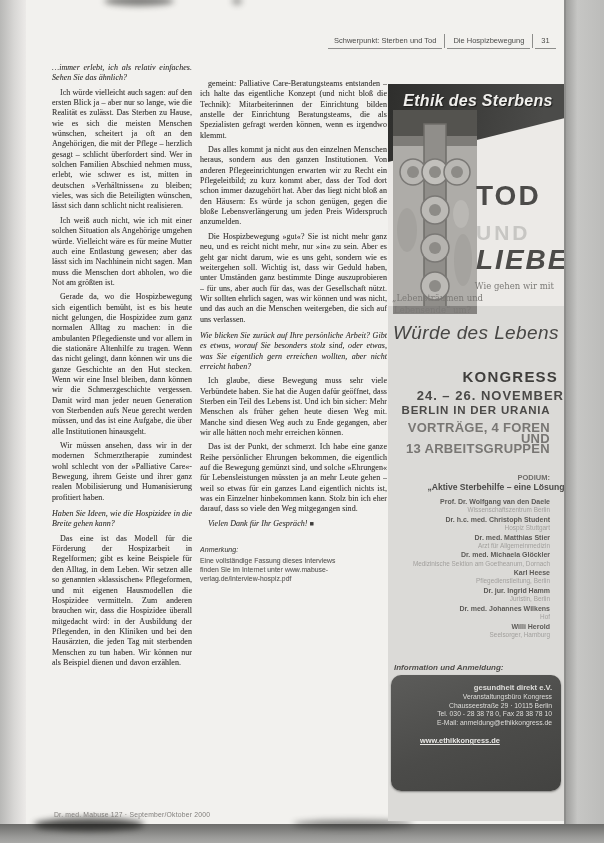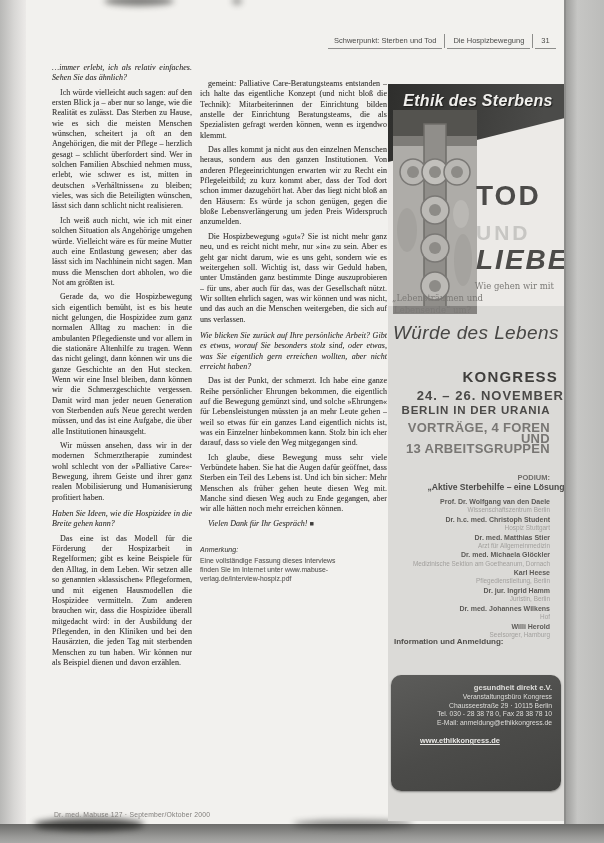--- a/index.html
+++ b/index.html
@@ -79,21 +79,21 @@
     font-weight:bold;font-size:13px;line-height:10.5px;color:#787673;letter-spacing:.3px;}
   .podium-label{position:absolute;left:0;top:389px;width:162px;text-align:right;
     font-weight:bold;font-size:7.5px;color:#6e6c69;}
   .podium-topic{position:absolute;left:0;top:398px;width:162px;text-align:right;
     font-weight:bold;font-size:8.6px;color:#4b4a48;margin-left:24px;}
   .speakers{position:absolute;left:0;top:414px;width:162px;height:162px;text-align:right;
     overflow:hidden;}
   .speaker{margin-bottom:2px;}
   .s-name{font-weight:bold;font-size:7px;line-height:8.2px;color:#5c5a57;}
   .s-affil{font-size:6.4px;line-height:7.6px;color:#a19f9c;}
-  .info-label{position:absolute;left:6px;top:553px;font-weight:bold;
+  .info-label{position:absolute;left:6px;top:579px;font-style:italic;font-weight:bold;
     font-size:8px;color:#504e4b;}
   .contact-box{position:absolute;left:3px;top:591px;width:170px;height:116px;border-radius:10px;
     background:linear-gradient(160deg,#5c5c5a 0%,#4b4b49 55%,#434341 100%);
     box-shadow:0 1px 2px rgba(40,40,38,.5);padding:9px 9px 7px 9px;box-sizing:border-box;}
   .contact-lines{text-align:right;color:#deddda;font-size:6.8px;line-height:8.4px;}
   .contact-lines .line:first-child{font-weight:bold;font-size:7.6px;margin-bottom:1px;}
   .website{margin-top:9px;text-align:left;font-size:7.4px;font-weight:bold;color:#e8e7e4;
     text-decoration:underline;margin-left:20px;}
 </style>
 </head>
@@ -125,22 +125,22 @@
     <p class="q">Haben Sie Ideen, wie die Hospizidee in die Breite gehen kann?</p>
     <p class="a">Das eine ist das Modell für die Förderung der Hospizarbeit in Regelformen; gibt es keine Beispiele für den Alltag, in dem Leben. Wir setzen alle so genannten »klassischen« Pflegeformen, und mit eigenen Hausmodellen die Hospizidee vermitteln. Zum anderen brauchen wir, dass die Hospizidee überall mitgedacht wird: in der Ausbildung der Pflegenden, in den Kliniken und bei den Hausärzten, die jeden Tag mit sterbenden Menschen zu tun haben. Wir können nur als Beispiel dienen und davon erzählen.</p>
   </div>
 
 <div class="col col2">
   <div>
       <p class="a">gemeint: Palliative Care-Beratungsteams entstanden – ich halte das eigentliche Konzept (und nicht bloß die Technik): Mitarbeiterinnen der Einrichtung bilden anstelle der Einrichtung Beratungsteams, die als Spezialisten gefragt werden können, wenn es irgendwo klemmt.</p>
       <p class="a">Das alles kommt ja nicht aus den einzelnen Menschen heraus, sondern aus den ganzen Institutionen. Von anderen Pflegeeinrichtungen erwarten wir zu Recht ein Pflegeleitbild; zu kurz kommt aber, dass der Tod dort schon immer dazugehört hat. Aber das liegt nicht bloß an den Häusern: Es würde ja schon genügen, gegen die bloße Lebensverlängerung um jeden Preis Widerspruch anzumelden.</p>
       <p class="a">Die Hospizbewegung »gut«? Sie ist nicht mehr ganz neu, und es reicht nicht mehr, nur »in« zu sein. Aber es geht gar nicht darum, wie es uns geht, sondern wie es weitergehen soll. Wichtig ist, dass wir Geduld haben, unter Umständen ganz bestimmte Dinge auszuprobieren – für uns, aber auch für das, was der Gesellschaft nützt. Wir sollten ehrlich sagen, was wir können und was nicht, und das auch an die Menschen weitergeben, die sich auf uns verlassen.</p>
       <p class="q">Wie blicken Sie zurück auf Ihre persönliche Arbeit? Gibt es etwas, worauf Sie besonders stolz sind, oder etwas, was Sie eigentlich gern erreichen wollten, aber nicht erreicht haben?</p>
+      <p class="a">Ich glaube, diese Bewegung muss sehr viele Verbündete haben. Sie hat die Augen dafür geöffnet, dass Sterben ein Teil des Lebens ist. Und ich bin sicher: Mehr Menschen als früher gehen heute diesen Weg mit. Manche sind diesen Weg auch zu Ende gegangen, aber wir alle hätten noch mehr erreichen können.</p>
       <p class="a">Das ist der Punkt, der schmerzt. Ich habe eine ganze Reihe persönlicher Ehrungen bekommen, die eigentlich auf die Bewegung gemünzt sind, und solche »Ehrungen« für Lebensleistungen müssten ja an mehr Leute gehen – weil so etwas für ein ganzes Land eigentlich nichts ist, was ein Einzelner hinbekommen kann. Stolz bin ich eher darauf, dass so viele den Weg mitgegangen sind.</p>
-      <p class="a">Ich glaube, diese Bewegung muss sehr viele Verbündete haben. Sie hat die Augen dafür geöffnet, dass Sterben ein Teil des Lebens ist. Und ich bin sicher: Mehr Menschen als früher gehen heute diesen Weg mit. Manche sind diesen Weg auch zu Ende gegangen, aber wir alle hätten noch mehr erreichen können.</p>
     </div>
   <p class="thanks"><span>Vielen Dank für Ihr Gespräch!</span> <span class="endmark">■</span></p>
   <div class="note">
     <div class="note-label">Anmerkung:</div>
     <div>
         <div class="line">Eine vollständige Fassung dieses Interviews</div>
         <div class="line">finden Sie im Internet unter www.mabuse-</div>
         <div class="line">verlag.de/interview-hospiz.pdf</div>
       </div>
   </div>

